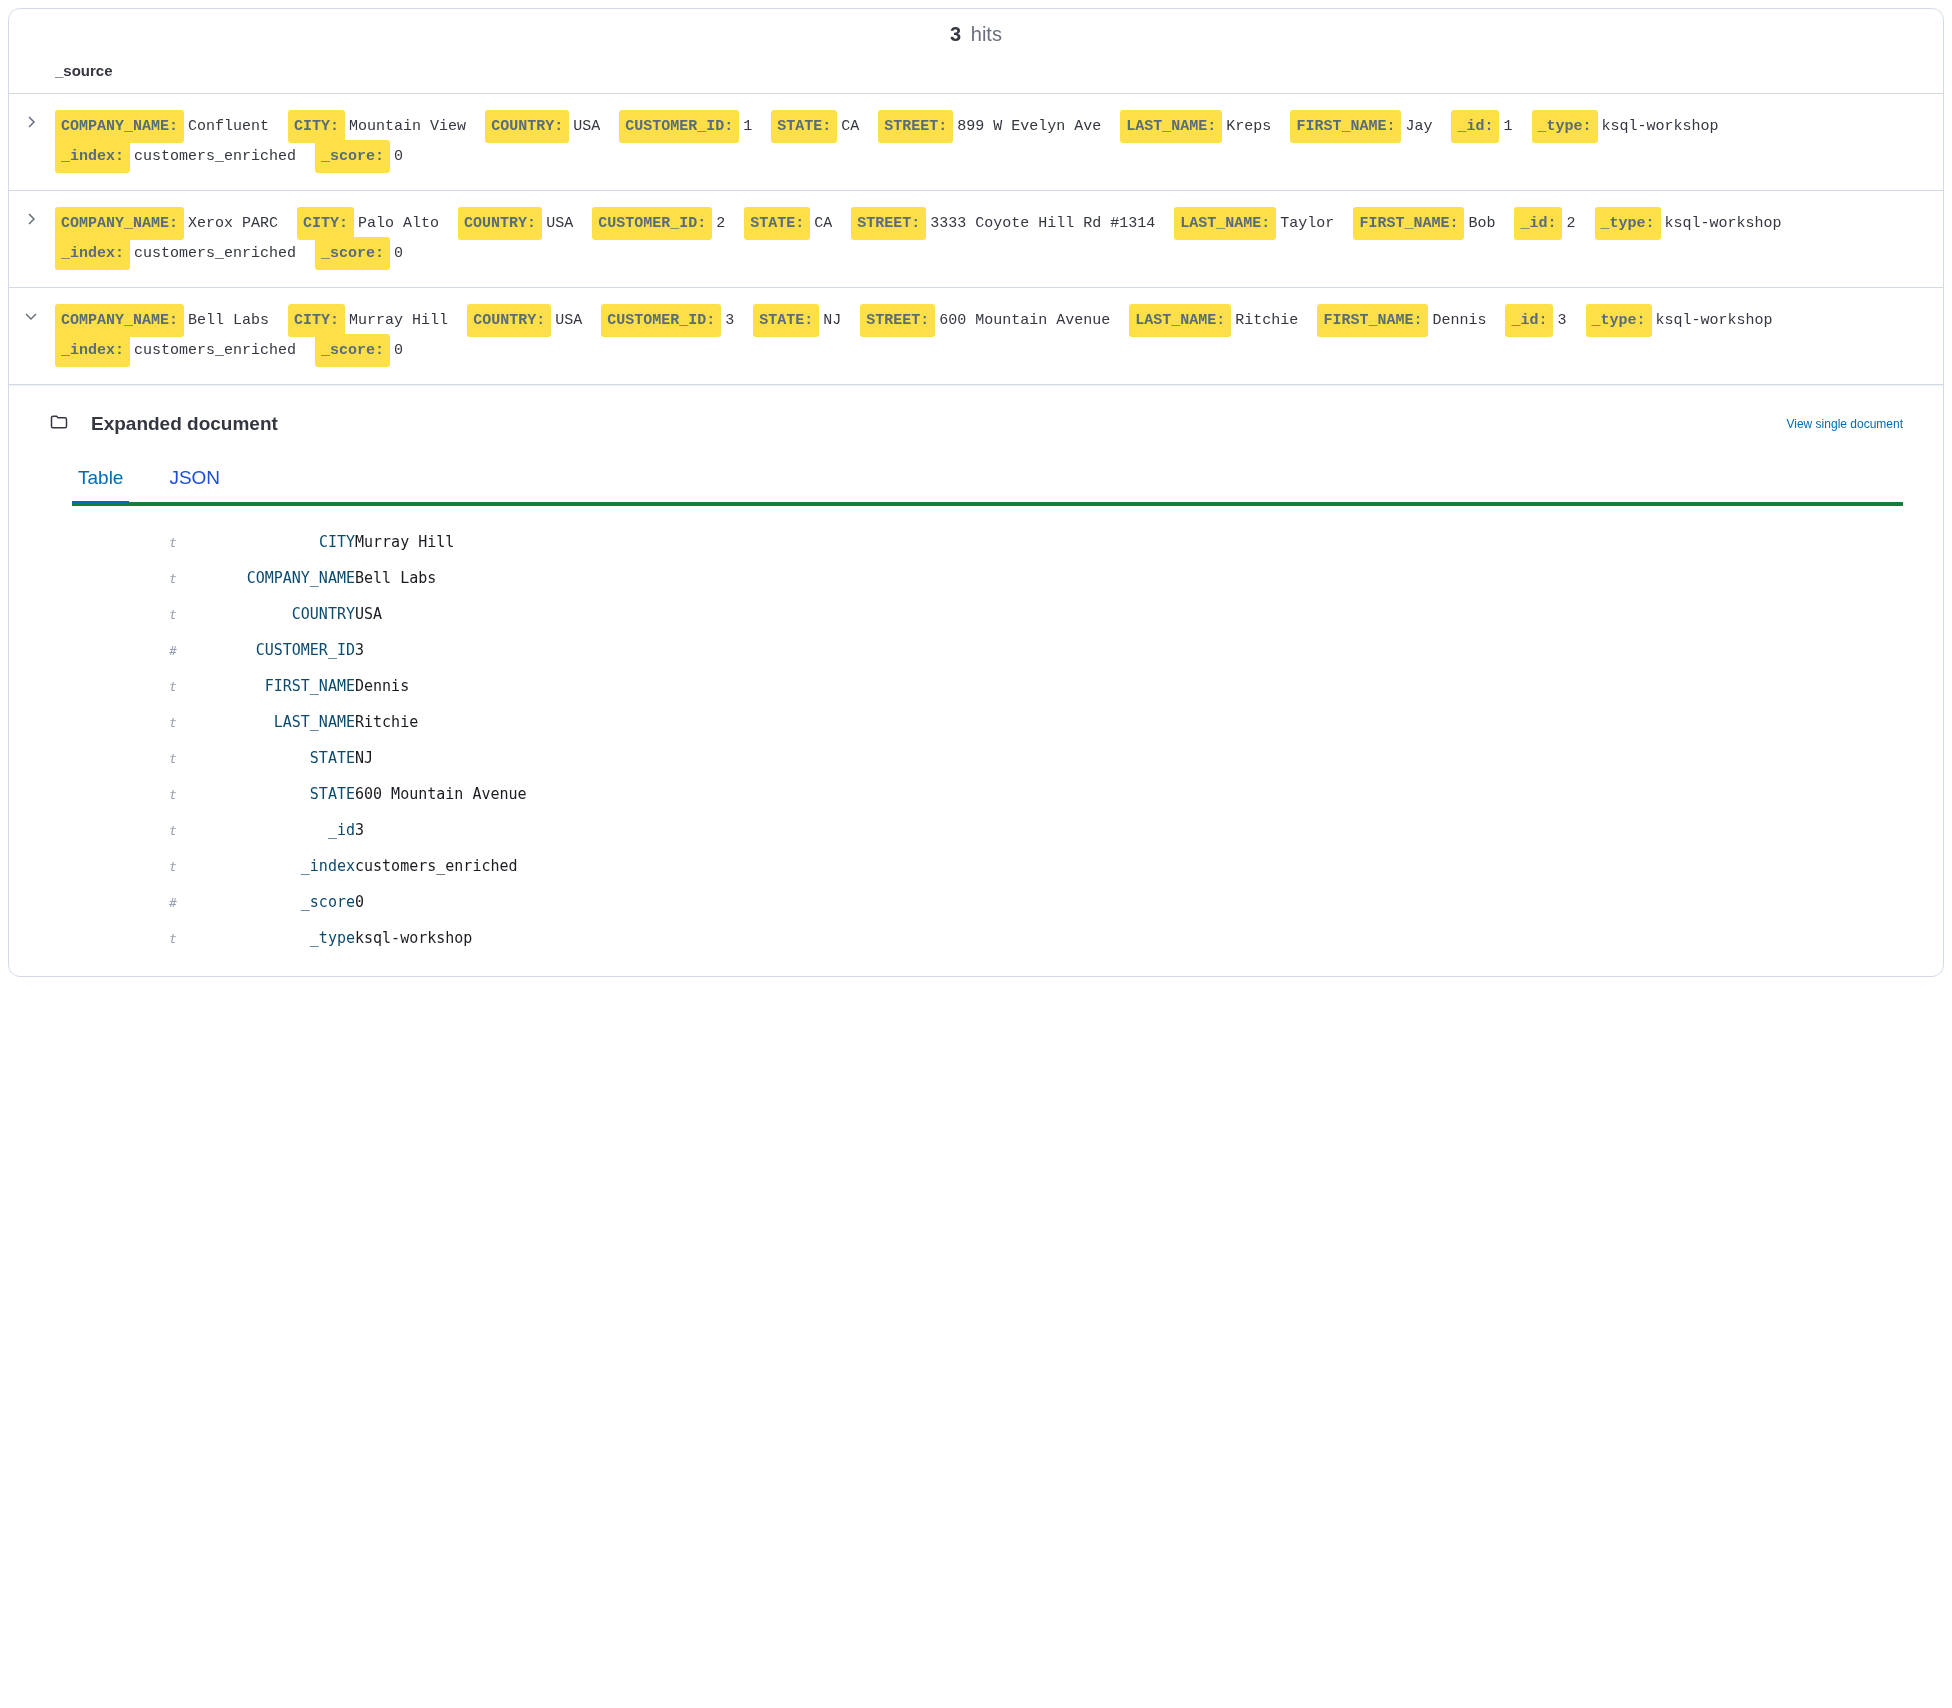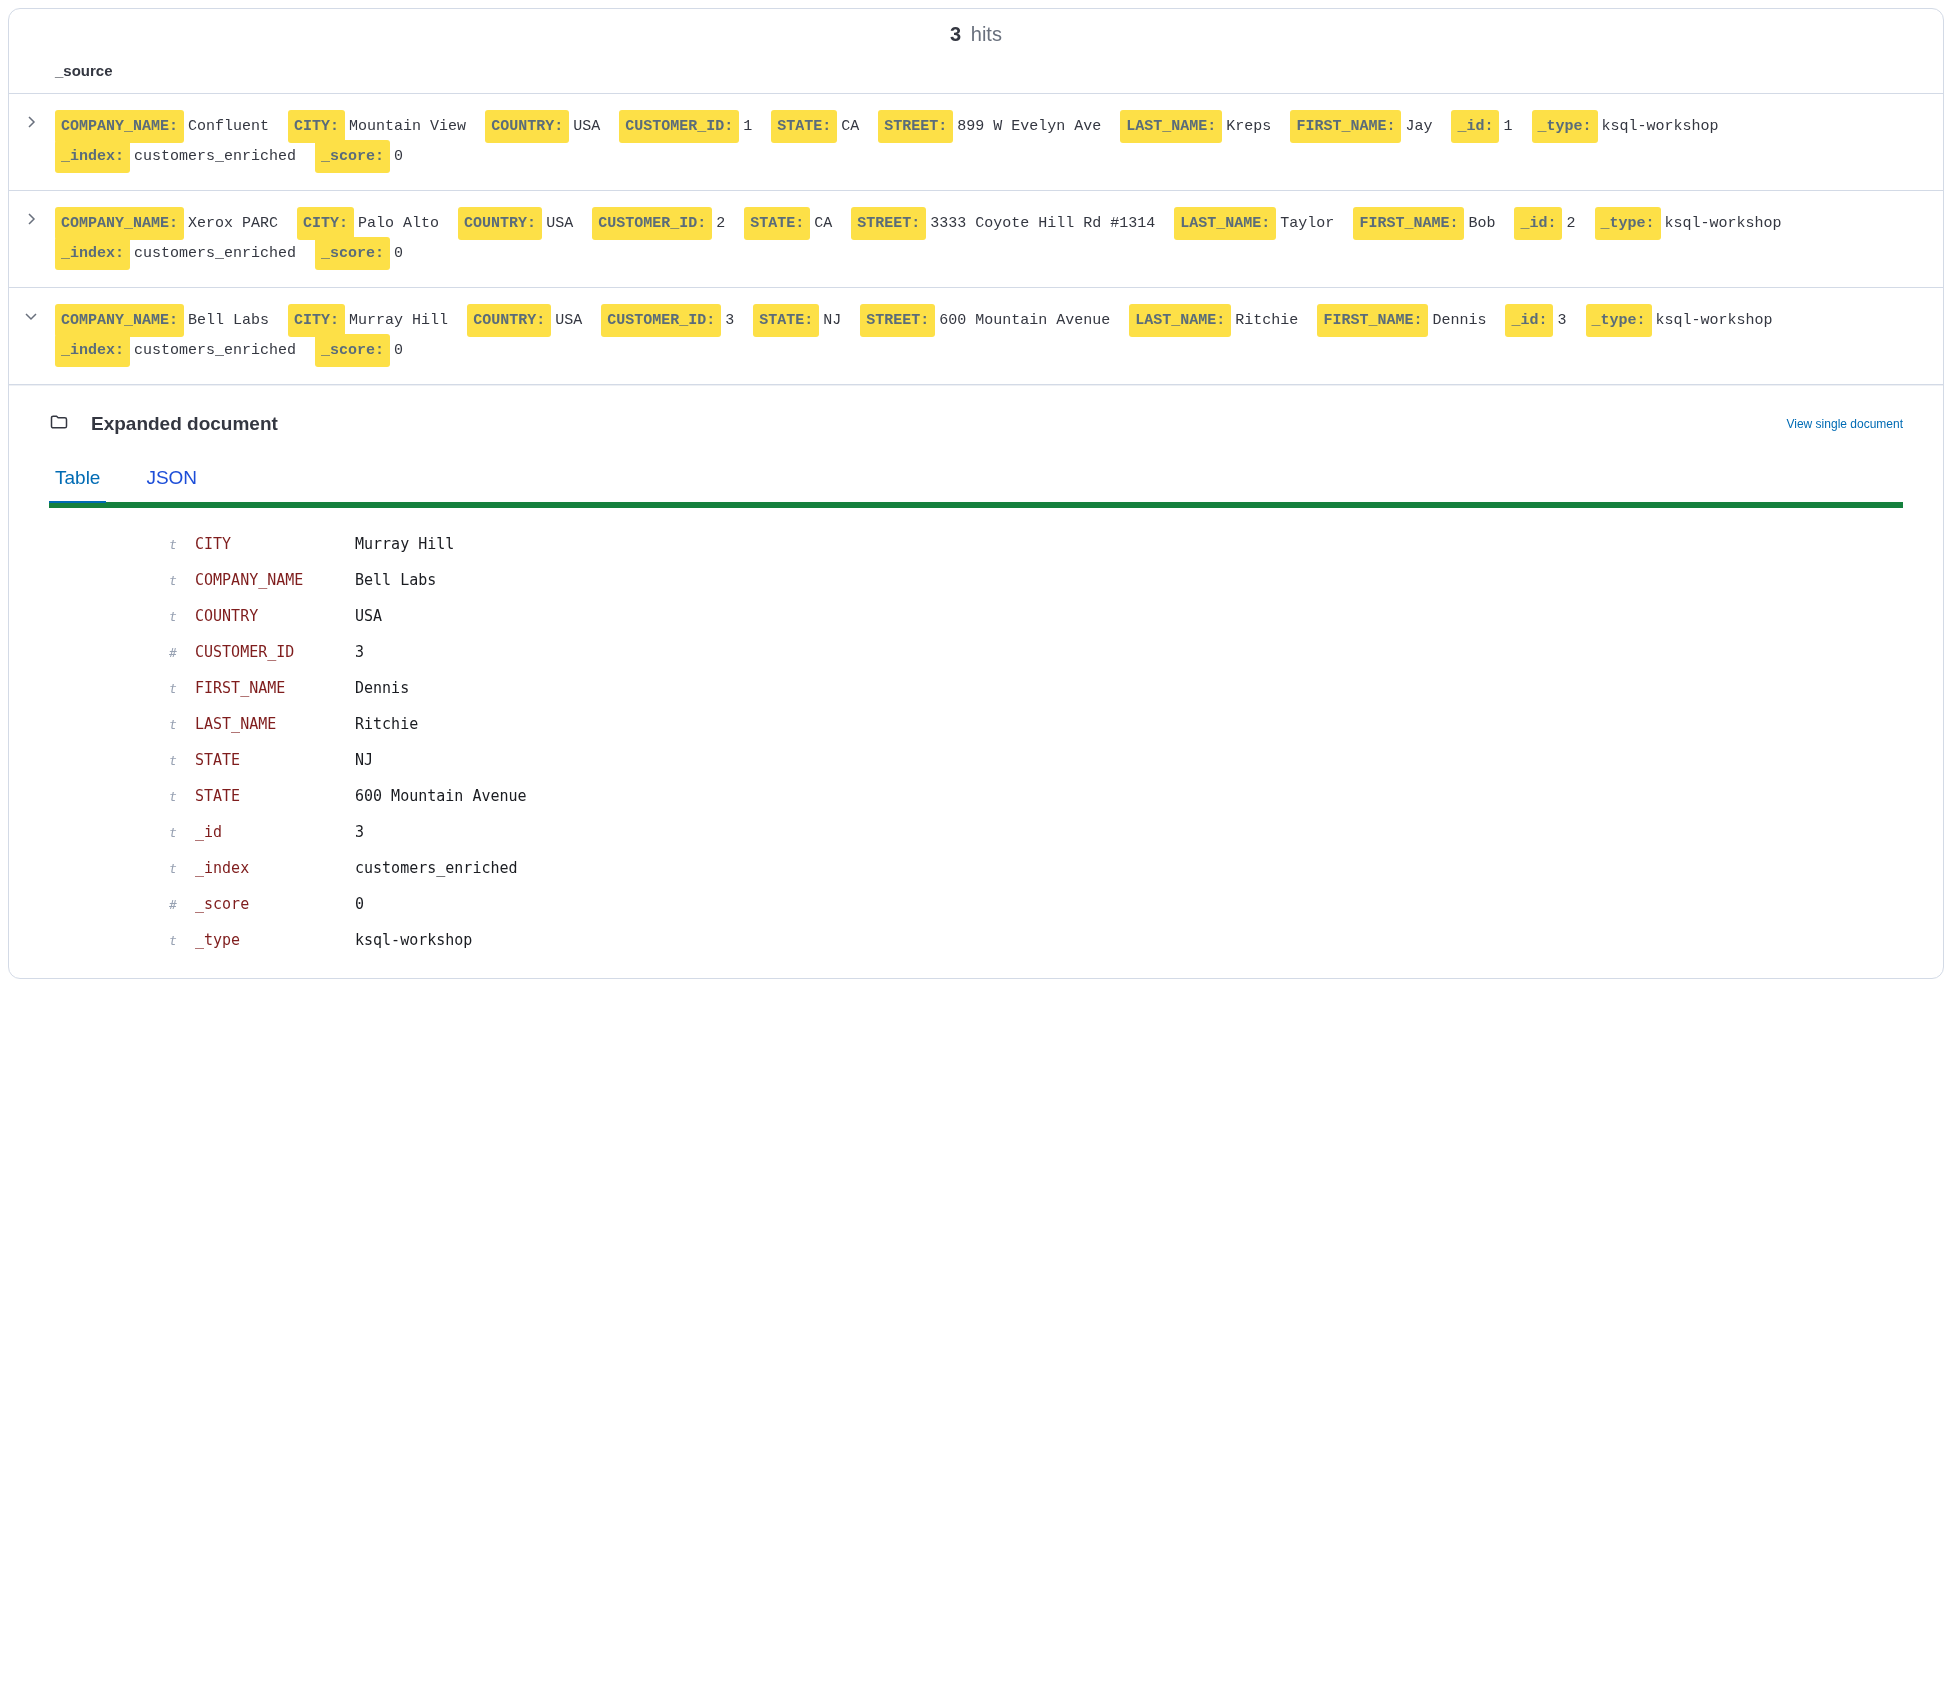--- a/index.html
+++ b/index.html
@@ -69,22 +69,23 @@
     align-items: center;
     padding-right: 40px;
     margin-bottom: 22px;
   }
   .exp-header-left { display: flex; align-items: center; gap: 22px; }
   .exp-header-left svg { width: 20px; height: 20px; color: #343741; }
   .exp-title { font-weight: 700; font-size: 19px; }
   .view-link { color: #006bb4; font-size: 12px; text-decoration: none; cursor: pointer; }
   .tabs {
     display: flex;
-    border-bottom: 6px solid #15803d;
+    border-bottom: 4px solid #15803d;
     margin-right: 40px;
+    margin-left: 23px;
   }
   .tab {
     padding: 10px 6px 12px 6px;
     margin-right: 34px;
     font-size: 19px;
     cursor: pointer;
     color: #1d4ed8;
     border-bottom: 2px solid transparent;
     margin-bottom: -1px;
   }
@@ -103,22 +104,23 @@
     font-family: monospace;
     font-size: 13px;
     color: #98a2b3;
     font-style: italic;
     flex-shrink: 0;
   }
   .field-name {
     width: 160px;
     font-family: "SFMono-Regular", Consolas, monospace;
     font-size: 15px;
-    color: #7f1d1d;
+    color: #0c4a6e;
     flex-shrink: 0;
+    text-align: right;
   }
   .field-value {
     font-family: "SFMono-Regular", Consolas, monospace;
     font-size: 15px;
     color: #1a1c21;
   }
 </style>
 </head>
 <body>
 

